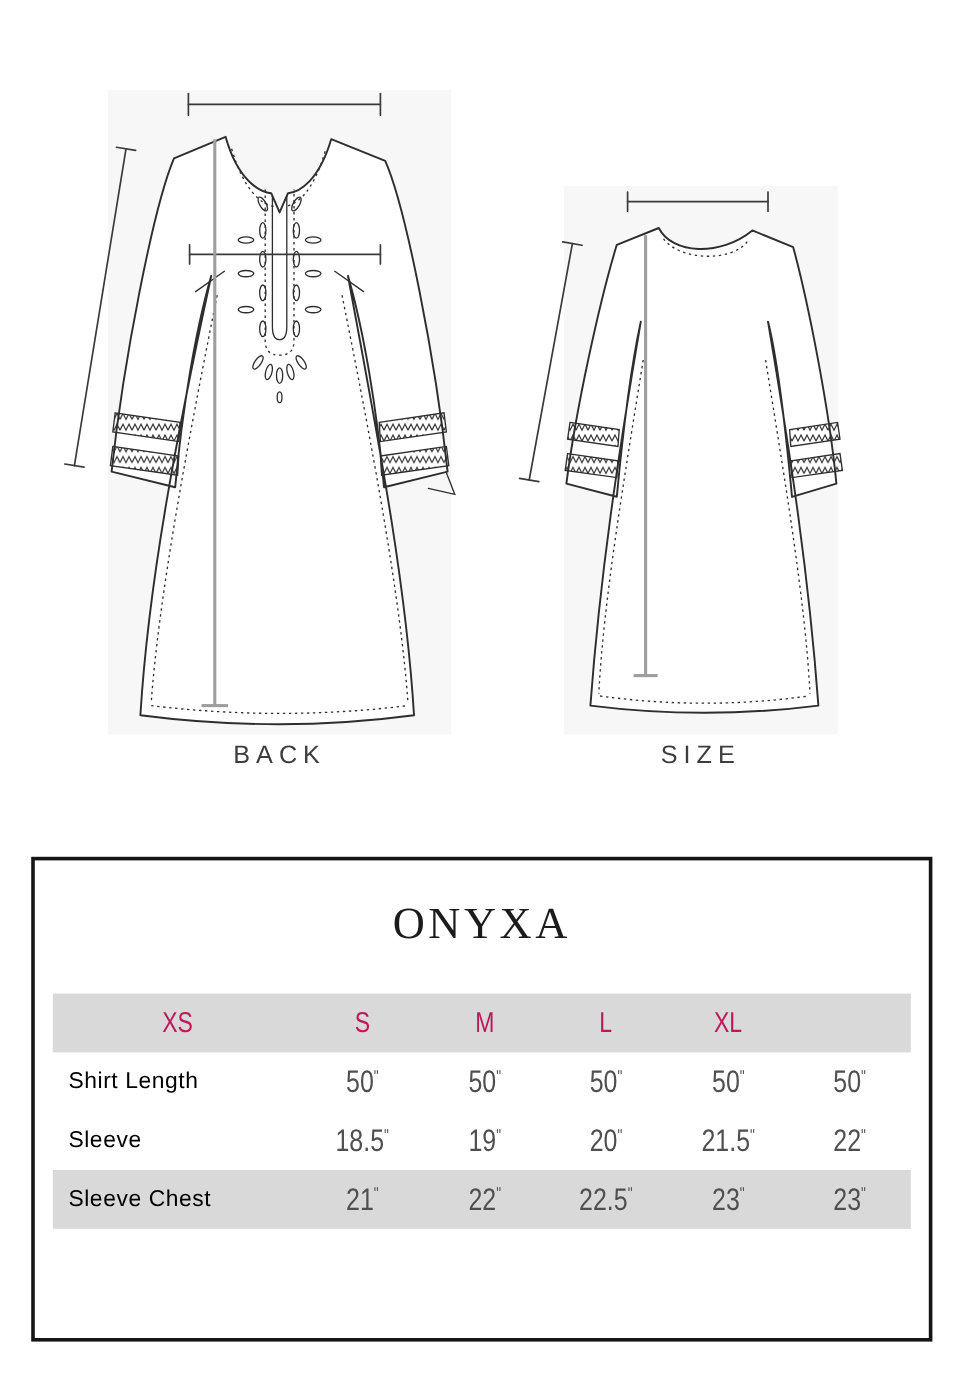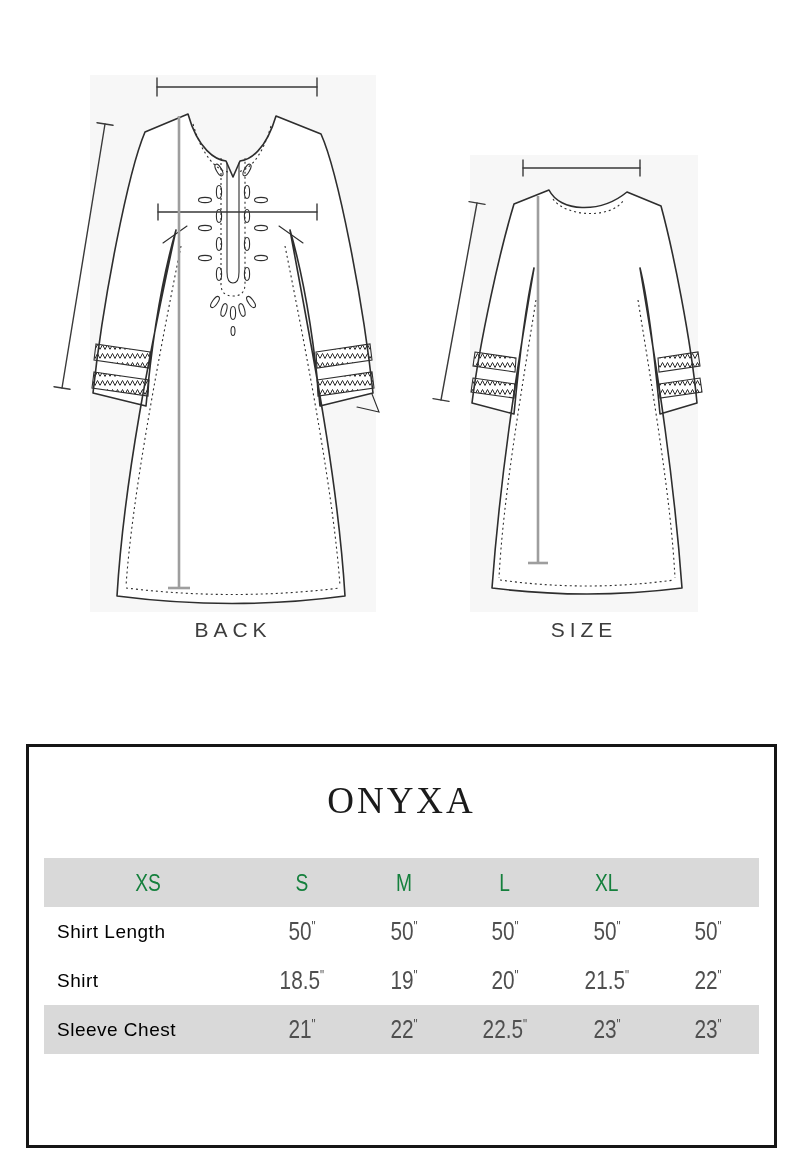--- a/index.html
+++ b/index.html
@@ -9,32 +9,32 @@
   
   .diagram-section{position:absolute;left:0;top:0;width:800px;height:700px;}
   .diagram-section svg{position:absolute;left:0;top:0;}
   .fig-label{position:absolute;top:618px;text-align:center;
              font-size:21px;letter-spacing:5px;color:#3d3d3d;}
   .fig-label.front{left:90px;width:286px;}
   .fig-label.back{left:470px;width:228px;}
 
   
   .chart-box{position:absolute;left:26px;top:714px;width:745px;height:398px;
-             border:3px solid var(--border,#151515);background:#ffffff;margin-top:30px;}
+             border:3px solid var(--border,#151515);background:#ffffff;}
   .chart-title{margin-top:32px;text-align:center;
                font-family:"Liberation Serif",serif;font-weight:400;
                font-size:37px;letter-spacing:3px;color:#1b1b1b;}
   .size-table{margin:36px 15px 0 15px;}
   .trow{display:grid;grid-template-columns:29% 14.2% 14.2% 14.2% 14.2% 14.2%;
         align-items:center;height:49px;}
   .trow.band{background:var(--row-band,#d9d9d9);}
   .cell{overflow:visible;white-space:nowrap;}
   .label-cell{padding-left:13px;font-size:19px;color:#000000;letter-spacing:0.5px;}
   .header-size{font-size:16px;color:#8f8f8f;letter-spacing:1.5px;}
-  .size-cell{text-align:center;font-size:24px;color:#15803d;}
+  .size-cell{text-align:center;font-size:24px;color:#be185d;}
   .value-cell{text-align:center;font-size:26px;color:#4f4f4f;}
   .cond{display:inline-block;transform:scaleX(0.8);transform-origin:center;}
   .unit{font-size:0.55em;vertical-align:0.6em;}
 
   
   .outline{fill:#ffffff;stroke:var(--line-art,#2e2e2e);stroke-width:1.6;
            stroke-linejoin:round;stroke-linecap:round;}
   .detail{fill:none;stroke:var(--line-art,#2e2e2e);stroke-width:1.1;stroke-linecap:round;}
   .dotted{fill:none;stroke:var(--line-art,#2e2e2e);stroke-width:1.1;stroke-dasharray:2 3;}
   .petal{fill:none;stroke:var(--line-art,#2e2e2e);stroke-width:1.1;}
@@ -201,21 +201,21 @@
         </div>
         <div class="trow">
           <div class="cell label-cell">Shirt Length</div>
           <div class="cell value-cell"><span class="cond">50<span class="unit">"</span></span></div>
           <div class="cell value-cell"><span class="cond">50<span class="unit">"</span></span></div>
           <div class="cell value-cell"><span class="cond">50<span class="unit">"</span></span></div>
           <div class="cell value-cell"><span class="cond">50<span class="unit">"</span></span></div>
           <div class="cell value-cell"><span class="cond">50<span class="unit">"</span></span></div>
         </div>
         <div class="trow">
-          <div class="cell label-cell">Shirt</div>
+          <div class="cell label-cell">Sleeve</div>
           <div class="cell value-cell"><span class="cond">18.5<span class="unit">"</span></span></div>
           <div class="cell value-cell"><span class="cond">19<span class="unit">"</span></span></div>
           <div class="cell value-cell"><span class="cond">20<span class="unit">"</span></span></div>
           <div class="cell value-cell"><span class="cond">21.5<span class="unit">"</span></span></div>
           <div class="cell value-cell"><span class="cond">22<span class="unit">"</span></span></div>
         </div>
         <div class="trow band">
           <div class="cell label-cell">Sleeve Chest</div>
           <div class="cell value-cell"><span class="cond">21<span class="unit">"</span></span></div>
           <div class="cell value-cell"><span class="cond">22<span class="unit">"</span></span></div>

